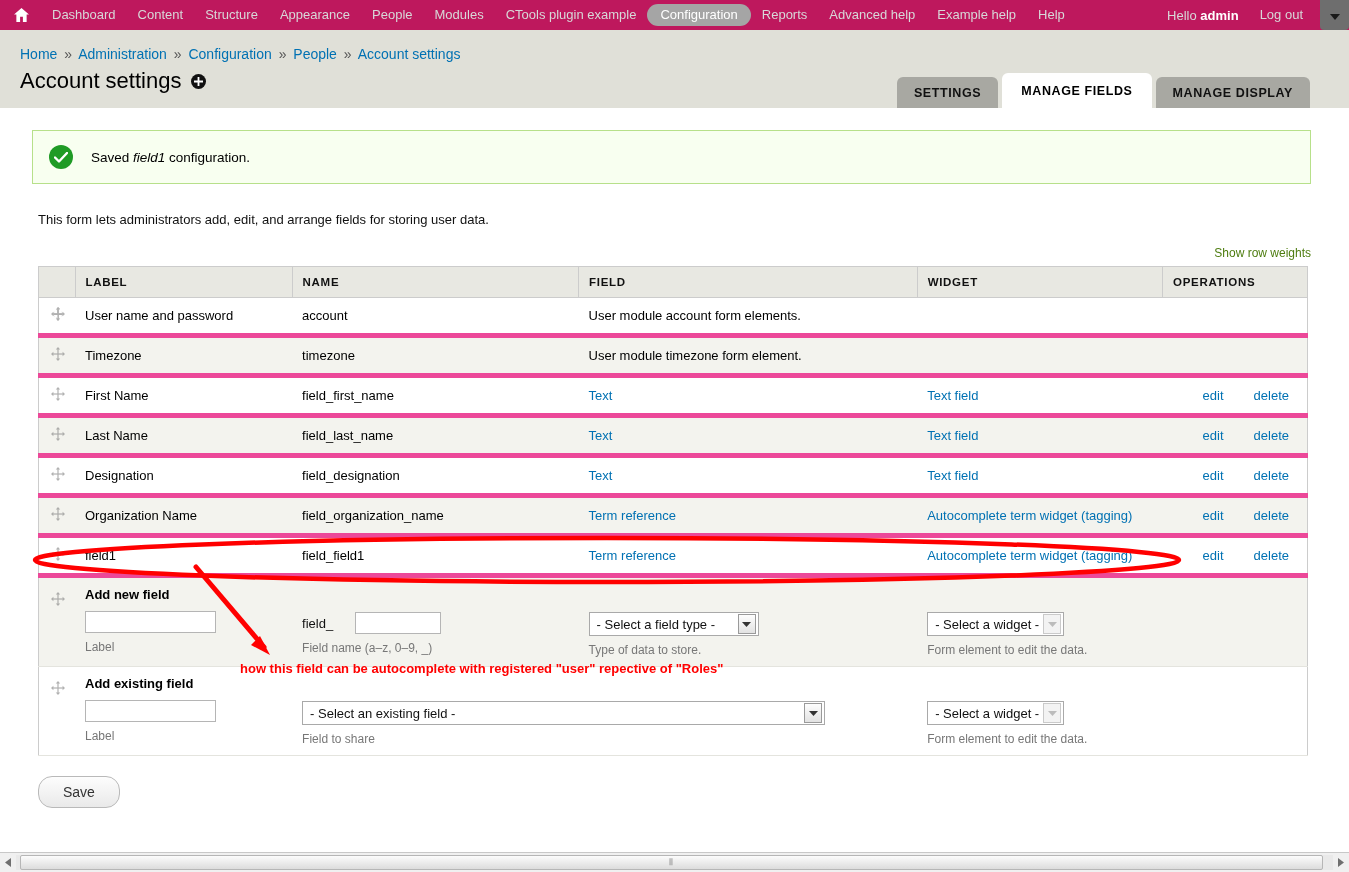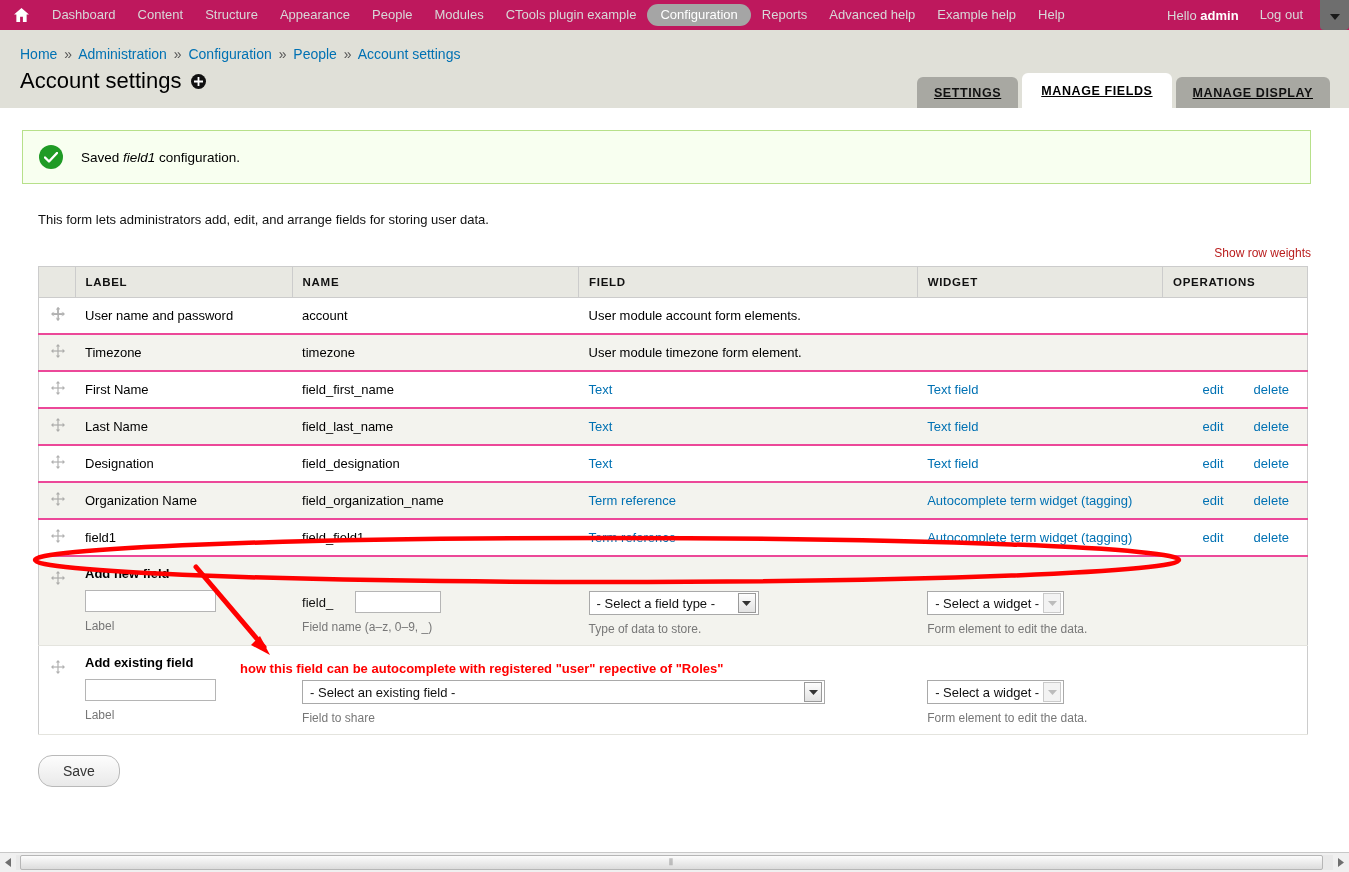--- a/index.html
+++ b/index.html
@@ -55,53 +55,53 @@
     font-size: 22px; font-weight: normal; color: #000;
     margin: 6px 0 0 0; display: flex; align-items: center; gap: 10px;
     font-family: "Liberation Sans", sans-serif;
   }
   .shortcut-add {
     width: 15px; height: 15px; border-radius: 50%; background: #111;
     display: inline-flex; align-items: center; justify-content: center;
   }
 
   
-  .tabs { position: absolute; right: 19px; bottom: 0; display: flex; align-items: flex-end; gap: 4px; text-decoration: underline; }
+  .tabs { position: absolute; right: 39px; bottom: 0; display: flex; align-items: flex-end; gap: 4px; }
   .tab {
     background: #a8a8a2; color: #111; font-weight: bold; font-size: 12.5px;
     letter-spacing: 0.6px; padding: 9px 17px 8px 17px;
     border-radius: 6px 6px 0 0; cursor: pointer; line-height: 14px;
   }
   .tab.active { background: #fff; color: #000; padding: 11px 19px 10px 19px; }
 
   
   .content { padding: 0 20px; background: #fff; }
   .status-msg {
-    margin: 22px 18px 0 2px; background: #f8fff0; border: 1px solid #b7e08a;
+    margin: 22px 18px 0 12px; background: #f8fff0; border: 1px solid #b7e08a;
     padding: 14px 16px; display: flex; align-items: center; gap: 18px;
     font-size: 13.5px;
   }
   .ok-circle {
     width: 24px; height: 24px; border-radius: 50%; background: #1f9b25;
     display: flex; align-items: center; justify-content: center; flex: none;
   }
   .intro { margin: 28px 18px 18px 18px; font-size: 13px; color: #111; }
   .rowweights { text-align: right; margin: 0 18px 6px 18px; }
-  .rowweights a { color: #b91c1c; font-size: 12px; text-decoration: none; }
+  .rowweights a { color: #4d7c0f; font-size: 12px; text-decoration: none; }
 
   
   table.fields { width: 1270px; margin: 0 18px; border-collapse: collapse; border: 1px solid #ccc; }
   table.fields th {
     background: #e8e8e2; text-align: left; font-size: 11.5px; font-weight: bold;
     letter-spacing: 0.7px; padding: 9px 10px; border-right: 1px solid #ccc;
     border-bottom: 1px solid #ccc; color: #111;
   }
   table.fields td {
     padding: 9px 10px; font-size: 13px; vertical-align: middle;
-    border-bottom: 2px solid #ec4899;
+    border-bottom: 5px solid #ec4899;
   }
   table.fields tr.odd td { background: #ffffff; }
   table.fields tr.even td { background: #f3f3ee; }
   table.fields a { color: #0071b3; text-decoration: none; }
   .col-handle { width: 34px; padding-left: 12px !important; }
   .col-label { width: 234px; }
   .col-name  { width: 296px; }
   .col-field { width: 350px; }
   .col-widget{ width: 268px; }
   .col-ops   { width: 120px; }

